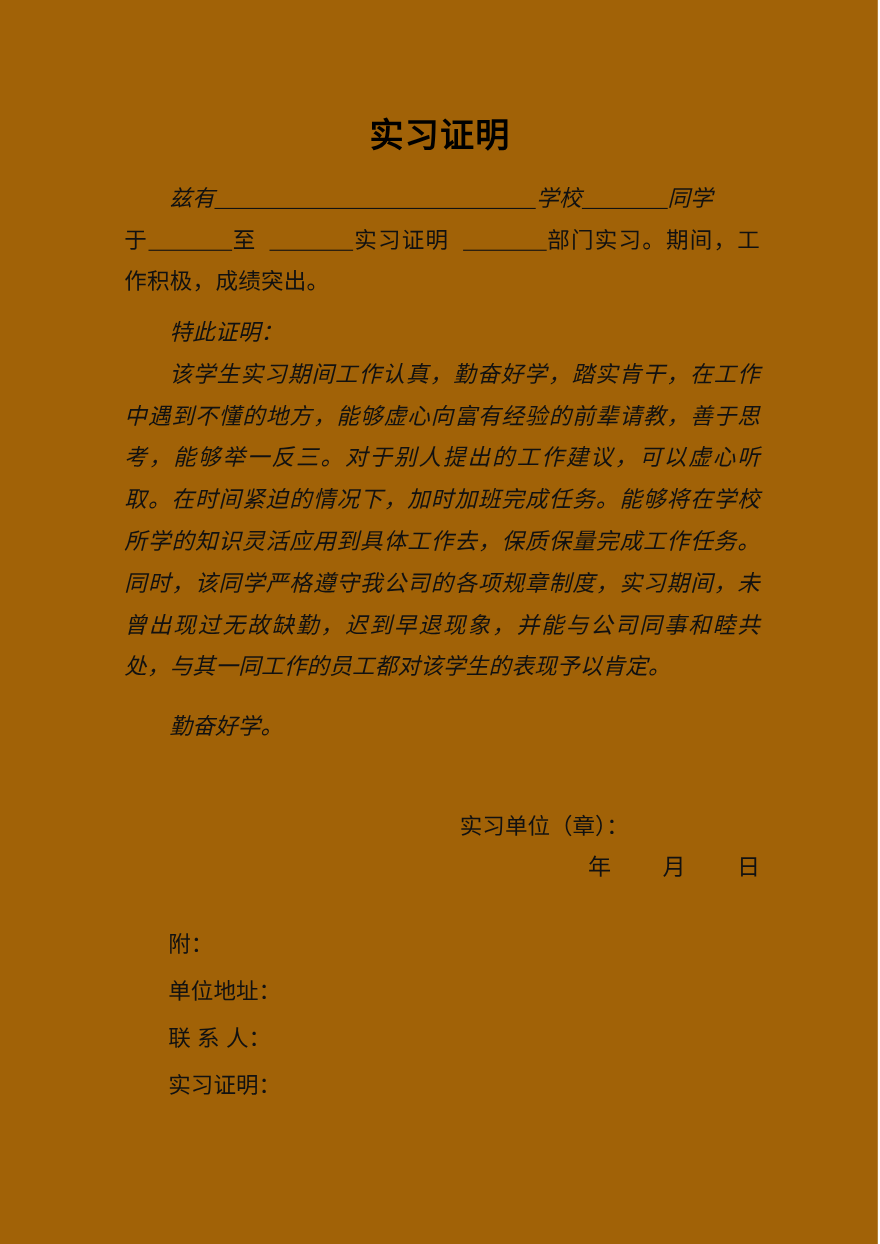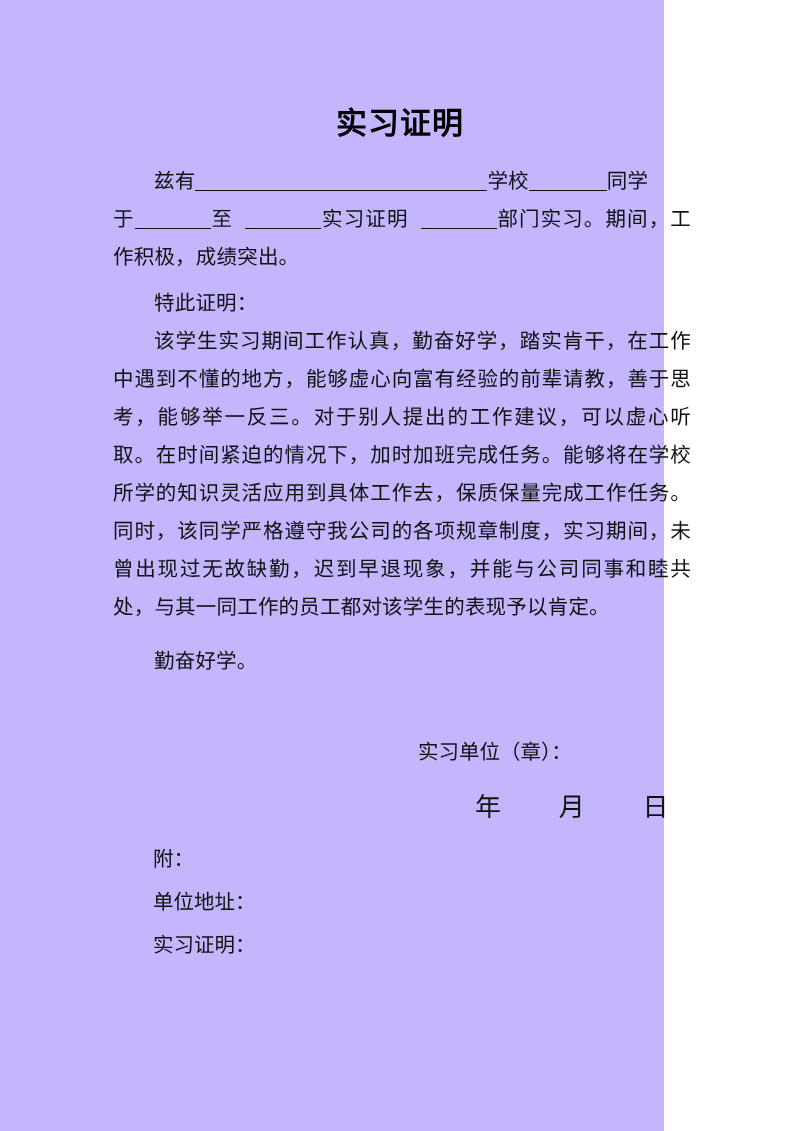--- a/index.html
+++ b/index.html
@@ -15,23 +15,23 @@
     overflow: hidden;
     font-family: "Liberation Sans", "DejaVu Sans", sans-serif;
     color: #1a1a1a;
     -webkit-font-smoothing: antialiased;
   }
 
   .page {
     position: absolute;
     left: 0;
     top: 0;
-    width: 664px;
+    width: 798px;
     height: 1131px;
-    background: #c4b5fd;
+    background: #a16207;
   }
 
   
   .doc-title {
     position: absolute;
     left: 0;
     top: 104px;
     width: 800px;
     text-align: center;
     font-size: 31px;
@@ -55,20 +55,21 @@
     text-align: justify;
     text-justify: inter-ideograph;
     text-align-last: left;
     margin: 0;
     color: #111111;
     letter-spacing: 0.2px;
   }
 
   .para.indent {
     text-indent: 2em;
+    font-style: italic;
   }
 
   .gap-sm { height: 8px; }
 
   
   .blank {
     display: inline-block;
     border-bottom: 1.6px solid #111111;
     vertical-align: -3px;
     height: 17px;
@@ -85,26 +86,27 @@
     top: 735px;
     width: 578px;
   }
   .sign-unit {
     font-size: 20.5px;
     line-height: 34px;
     padding-left: 305px;
     color: #111111;
   }
   .sign-date {
-    font-size: 26px;
+    font-size: 21px;
     line-height: 34px;
     padding-left: 362px;
-    margin-top: 21px;
+    margin-top: 3px;
     color: #111111;
     white-space: pre;
+    text-align: right;
   }
 
   
   .attach-block {
     position: absolute;
     left: 153px;
     top: 837px;
     width: 500px;
   }
   .attach-row {
@@ -141,16 +143,17 @@
   </div>
 
   <div class="sign-block">
     <div class="sign-unit">实习单位（章）：</div>
     <div class="sign-date">年        月        日</div>
   </div>
 
   <div class="attach-block">
     <div class="attach-row">附：</div>
     <div class="attach-row">单位地址：</div>
+    <div class="attach-row">联 系 人：</div>
     <div class="attach-row">实习证明：</div>
   </div>
 
 </div>
 
 </body></html>

